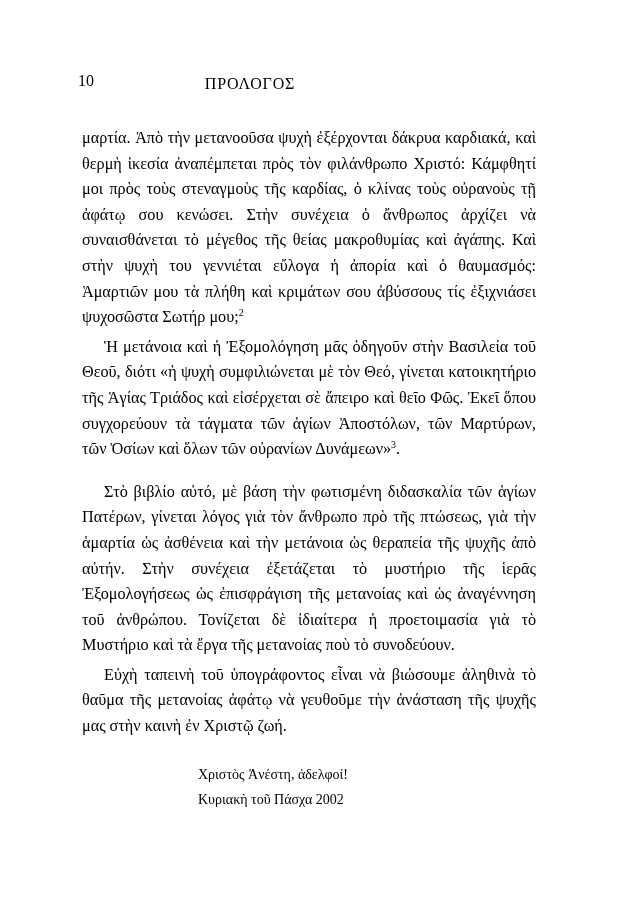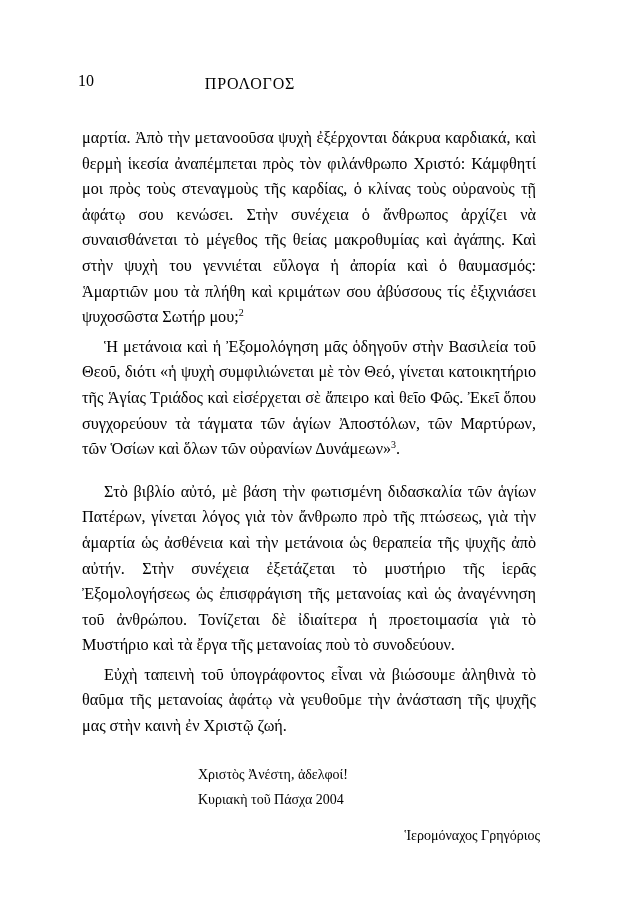--- a/index.html
+++ b/index.html
@@ -100,18 +100,17 @@
     <p class="para"><span>μαρτία. Ἀπὸ τὴν μετανοοῦσα ψυχὴ ἐξέρχονται δάκρυα καρδιακά, καὶ θερμὴ ἱκεσία ἀναπέμπεται πρὸς τὸν φιλάνθρωπο Χριστό: Κάμφθητί μοι πρὸς τοὺς στεναγμοὺς τῆς καρδίας, ὁ κλίνας τοὺς οὐρανοὺς τῇ ἀφάτῳ σου κενώσει. Στὴν συνέχεια ὁ ἄνθρωπος ἀρχίζει νὰ συναισθάνεται τὸ μέγεθος τῆς θείας μακροθυμίας καὶ ἀγάπης. Καὶ στὴν ψυχὴ του γεννιέται εὔλογα ἡ ἀπορία καὶ ὁ θαυμασμός: Ἁμαρτιῶν μου τὰ πλήθη καὶ κριμάτων σου ἀβύσσους τίς ἐξιχνιάσει ψυχοσῶστα Σωτήρ μου;</span><span class="sup">2</span></p>
 
     <p class="para indent"><span>Ἡ μετάνοια καὶ ἡ Ἐξομολόγηση μᾶς ὁδηγοῦν στὴν Βασιλεία τοῦ Θεοῦ, διότι «ἡ ψυχὴ συμφιλιώνεται μὲ τὸν Θεό, γίνεται κατοικητήριο τῆς Ἁγίας Τριάδος καὶ εἰσέρχεται σὲ ἄπειρο καὶ θεῖο Φῶς. Ἐκεῖ ὅπου συγχορεύουν τὰ τάγματα τῶν ἁγίων Ἀποστόλων, τῶν Μαρτύρων, τῶν Ὁσίων καὶ ὅλων τῶν οὐρανίων Δυνάμεων»</span><span class="sup">3</span>.</p>
 
     <p class="para indent gap">Στὸ βιβλίο αὐτό, μὲ βάση τὴν φωτισμένη διδασκαλία τῶν ἁγίων Πατέρων, γίνεται λόγος γιὰ τὸν ἄνθρωπο πρὸ τῆς πτώσεως, γιὰ τὴν ἁμαρτία ὡς ἀσθένεια καὶ τὴν μετάνοια ὡς θεραπεία τῆς ψυχῆς ἀπὸ αὐτήν. Στὴν συνέχεια ἐξετάζεται τὸ μυστήριο τῆς ἱερᾶς Ἐξομολογήσεως ὡς ἐπισφράγιση τῆς μετανοίας καὶ ὡς ἀναγέννηση τοῦ ἀνθρώπου. Τονίζεται δὲ ἰδιαίτερα ἡ προετοιμασία γιὰ τὸ Μυστήριο καὶ τὰ ἔργα τῆς μετανοίας ποὺ τὸ συνοδεύουν.</p>
 
     <p class="para indent">Εὐχὴ ταπεινὴ τοῦ ὑπογράφοντος εἶναι νὰ βιώσουμε ἀληθινὰ τὸ θαῦμα τῆς μετανοίας ἀφάτῳ νὰ γευθοῦμε τὴν ἀνάσταση τῆς ψυχῆς μας στὴν καινὴ ἐν Χριστῷ ζωή.</p>
 
     <div class="closing">
       <div class="closing-line">Χριστὸς Ἀνέστη, ἀδελφοί!</div>
-      <div class="closing-line">Κυριακὴ τοῦ Πάσχα 2004</div>
-      <div class="closing-line sign">Ἱερομόναχος Γρηγόριος</div>
+      <div class="closing-line">Κυριακὴ τοῦ Πάσχα 2002</div>
     </div>
 
   </div>
 </div>
 
 </body></html>

